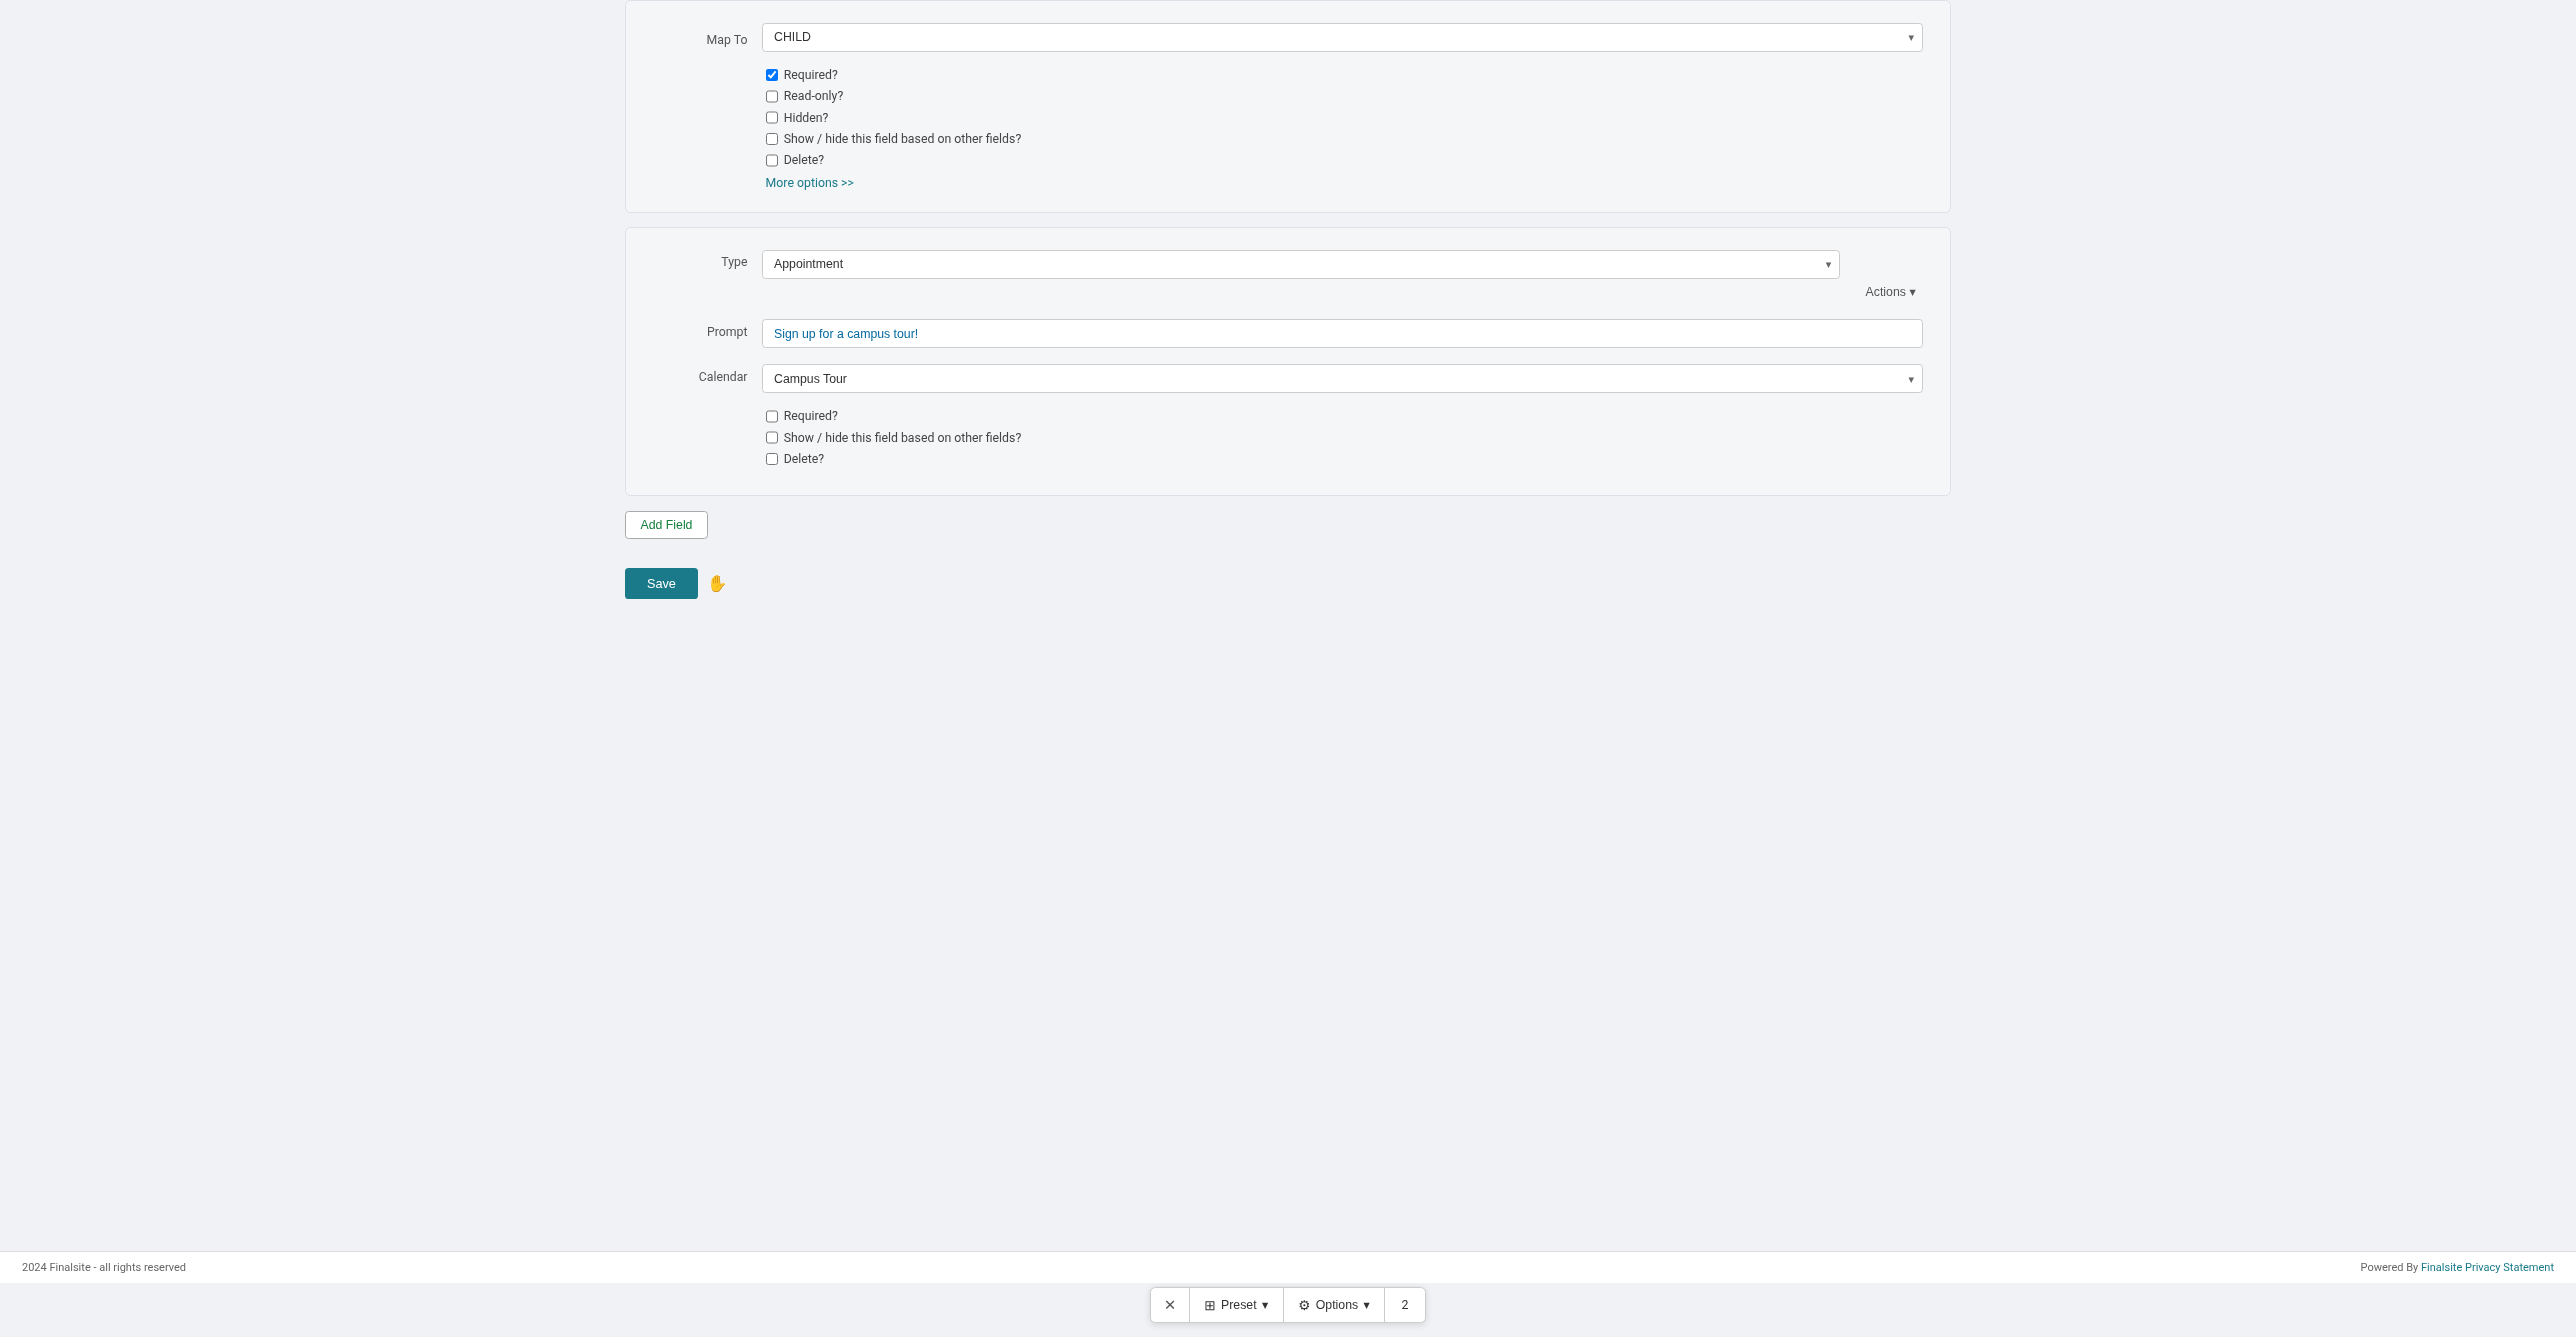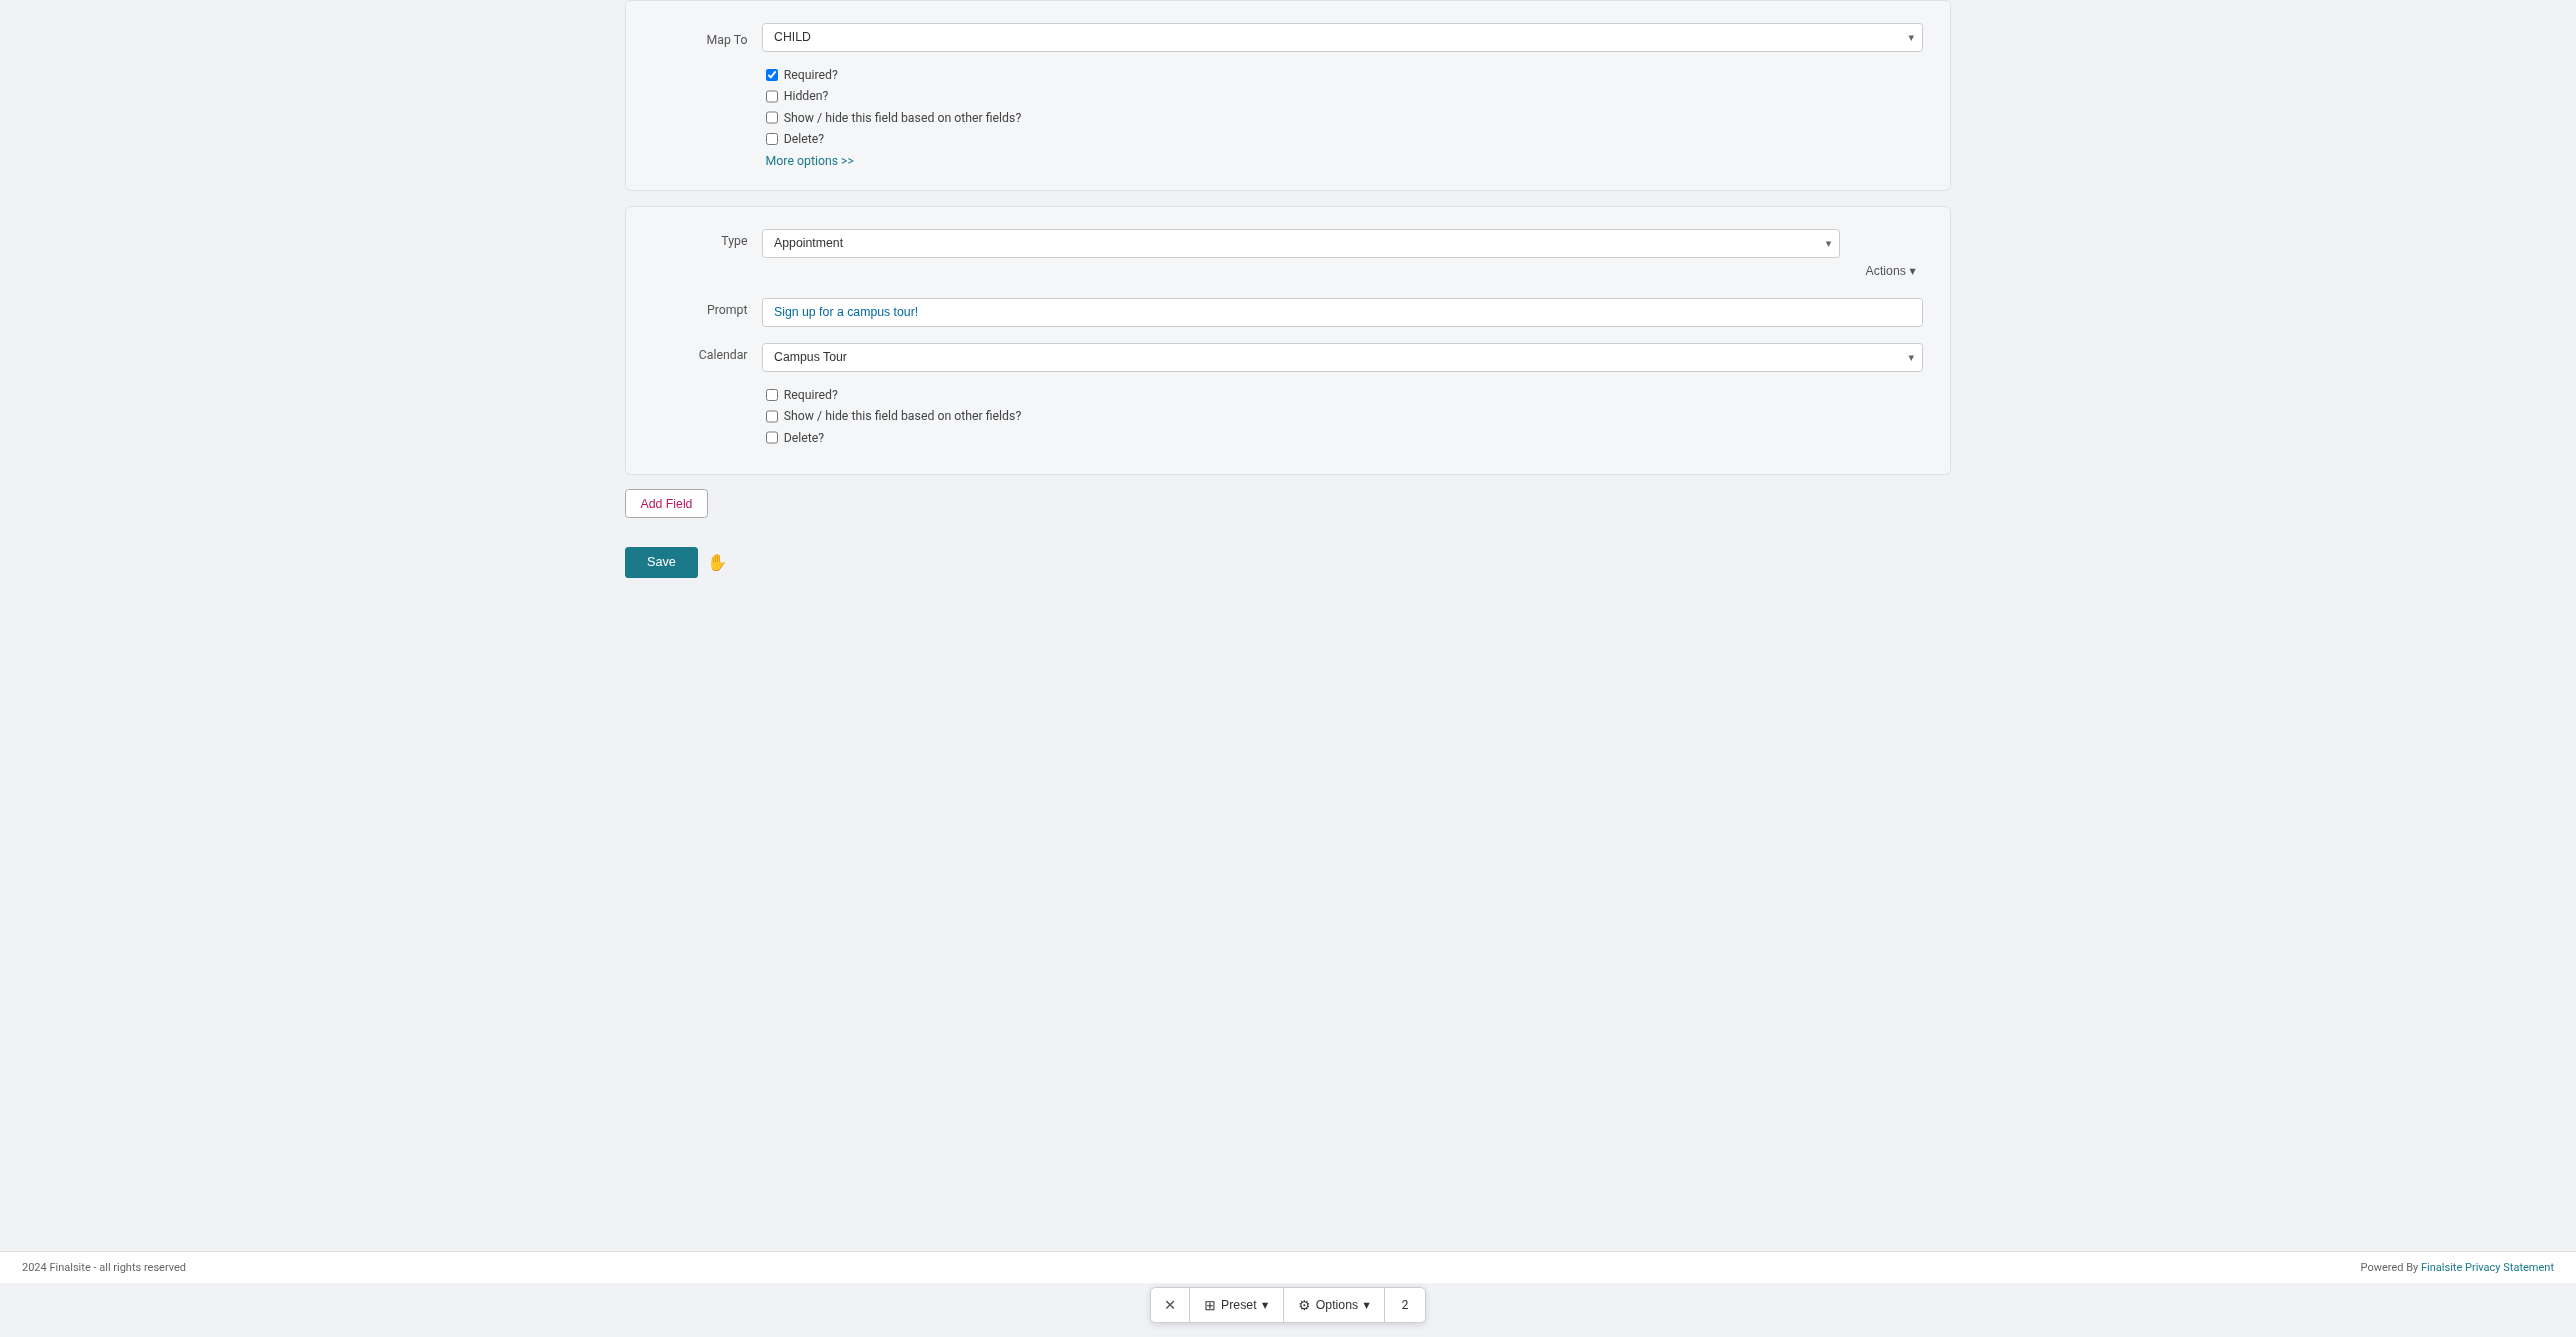--- a/index.html
+++ b/index.html
@@ -137,21 +137,21 @@
       padding: 3.6px 7.3px;
     }
 
     
     .add-field-btn {
       background: #fff;
       border: 0.9px solid #aaa;
       border-radius: 3.6px;
       padding: 6.4px 14.5px;
       font-size: 12.3px;
-      color: #be185d;
+      color: #15803d;
       cursor: pointer;
       margin-bottom: 16.3px;
     }
 
     
     .save-btn {
       background: #1a7a8a;
       color: #fff;
       border: none;
       border-radius: 3.6px;
@@ -293,20 +293,24 @@
       </div>
     </div>
 
     <div class="form-row">
       <div class="form-label"></div>
       <div class="form-control-area checkboxes-area">
 
         <div class="checkbox-row">
           <input type="checkbox" checked="" style="">
           <label>Required?</label>
+        </div>
+        <div class="checkbox-row">
+          <input type="checkbox" style="">
+          <label>Read-only?</label>
         </div>
         <div class="checkbox-row">
           <input type="checkbox" style="">
           <label>Hidden?</label>
         </div>
         <div class="checkbox-row">
           <input type="checkbox" style="">
           <label>Show / hide this field based on other fields?</label>
         </div>
         <div class="checkbox-row">

